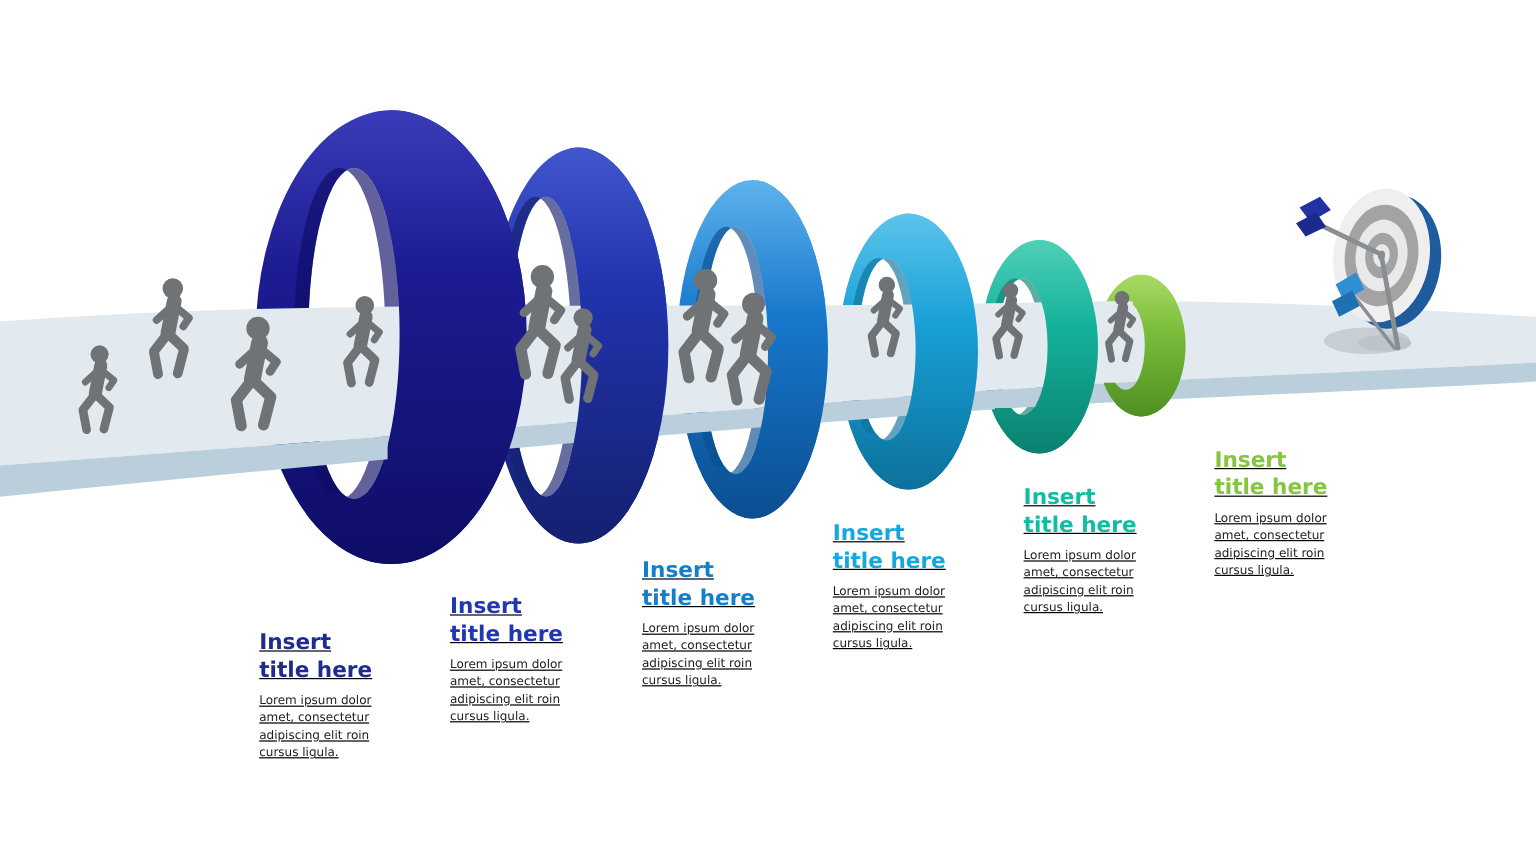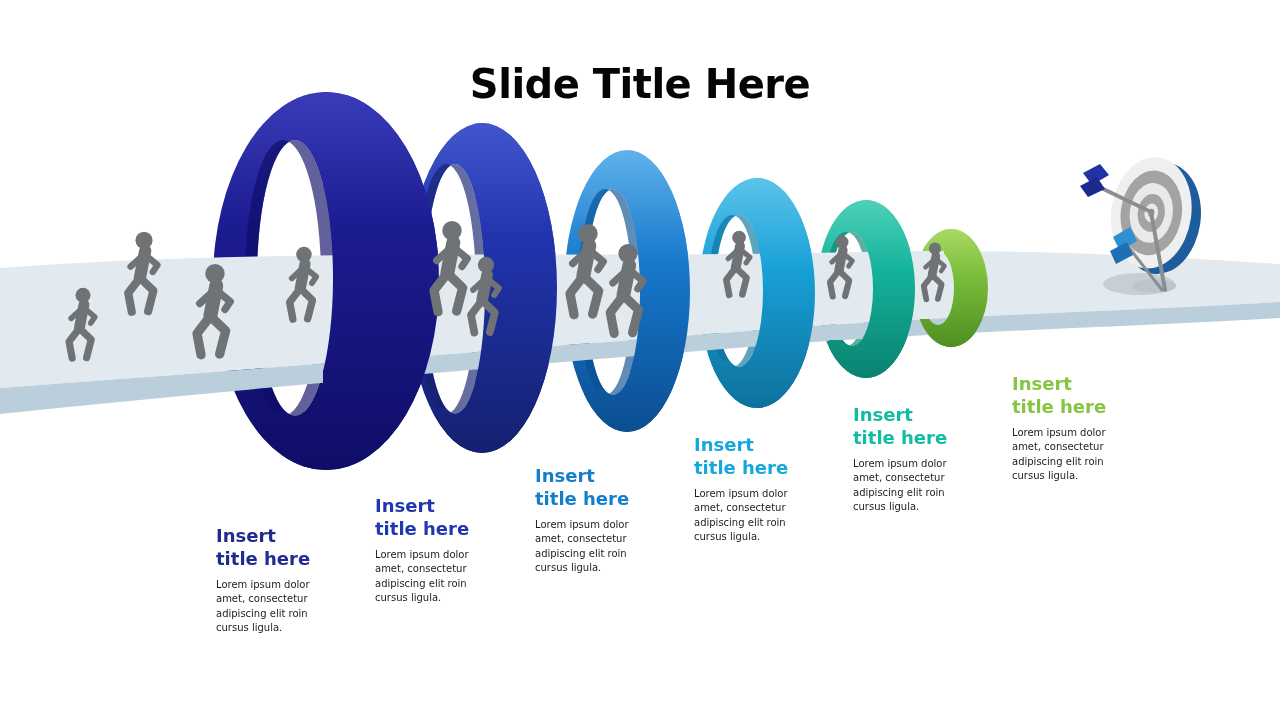--- a/index.html
+++ b/index.html
@@ -1,21 +1,21 @@
 <!DOCTYPE html>
 <html><head>
 <meta charset="utf-8">
 <style>
   html,body{margin:0;padding:0;background:#fff;}
   .slide{position:relative;width:1280px;height:720px;background:#ffffff;overflow:hidden;
          font-family:"DejaVu Sans","Liberation Sans",sans-serif;}
   .slide svg.canvas{position:absolute;left:0;top:0;}
   .main-title{position:absolute;left:0;right:0;top:34px;text-align:center;
               font-size:40px;font-weight:bold;color:#050505;letter-spacing:-0.5px;}
-  .step{position:absolute;width:152px;}
+  .step{position:absolute;width:152px;text-decoration:underline;}
   .step-title{font-size:18px;font-weight:bold;line-height:1.3;white-space:pre-line;margin-bottom:7px;}
   .step-body{font-size:10px;line-height:1.45;color:#1c1c1c;white-space:pre-line;}
   .person{color:#6F7376;}
 </style>
 </head>
 <body>
 
 <div class="slide">
 
   <svg class="canvas" width="1280" height="720" viewBox="0 0 1280 720">
@@ -161,21 +161,20 @@
       <use href="#walker" class="person" transform="translate(417.4,220) scale(1.33)"></use>
       <use href="#walker" class="person" transform="translate(457.1,256) scale(1.11)"></use>
       <use href="#walker" class="person" transform="translate(553.4,223) scale(1.33)"></use>
       <use href="#walker" class="person" transform="translate(593.9,243) scale(1.31)"></use>
       <use href="#walker" class="person" transform="translate(714.6,230) scale(0.94)"></use>
       <use href="#walker" class="person" transform="translate(818.9,235) scale(0.89)"></use>
       <use href="#walker" class="person" transform="translate(913.4,242) scale(0.83)"></use>
     </g>
   </svg>
 
-  <h1 class="main-title">Slide Title Here</h1>
 
   <div class="step" style="left:216px;top:524px;">
     <div class="step-title" style="color: rgb(31, 43, 142);">Insert
 title here</div>
     <div class="step-body">Lorem ipsum dolor
 amet, consectetur
 adipiscing elit roin
 cursus ligula.</div>
   </div>
   <div class="step" style="left:375px;top:494px;">

